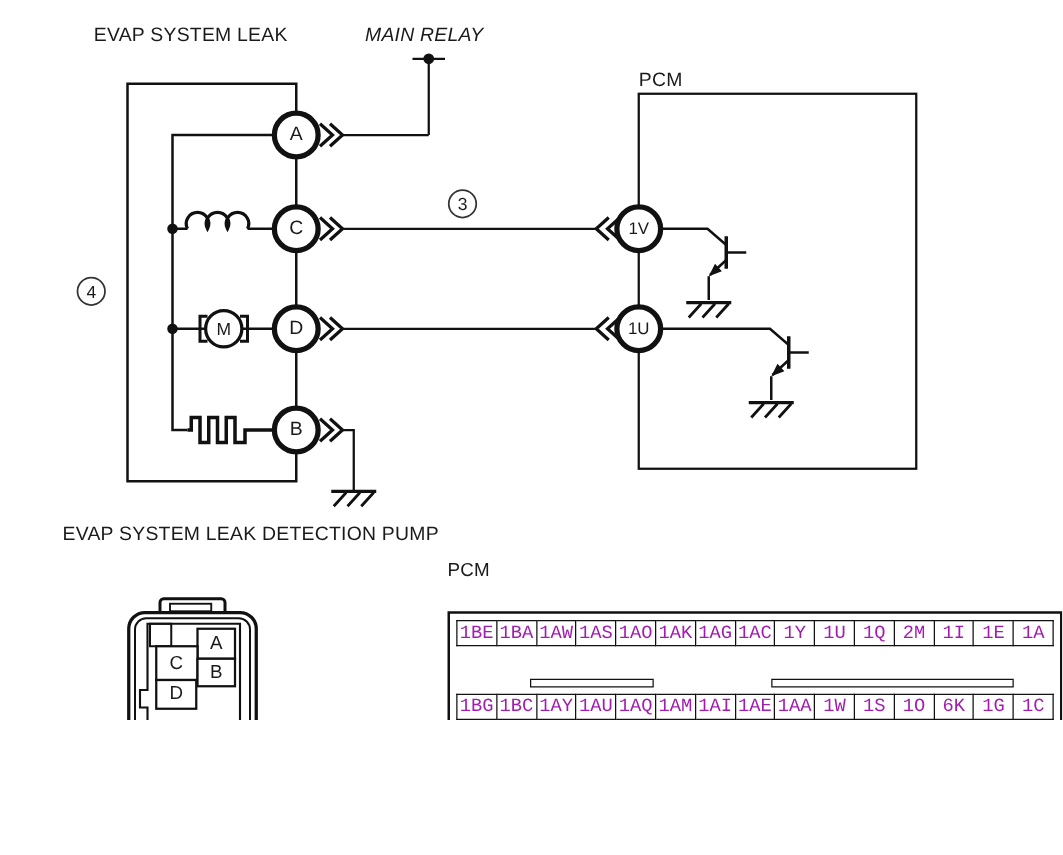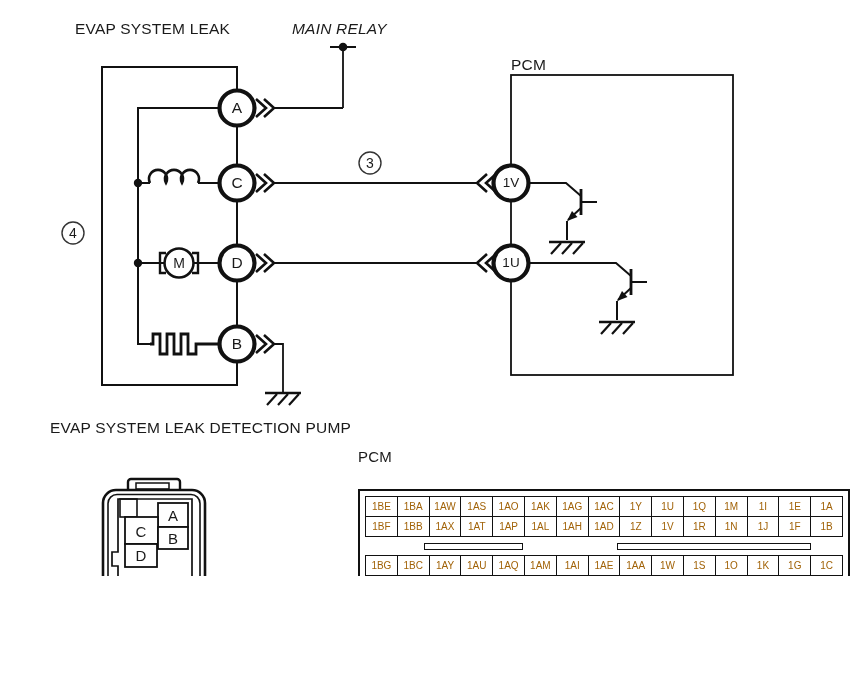--- a/index.html
+++ b/index.html
@@ -13,21 +13,21 @@
   .cl.num{font-size:14px;}
   .cl.m{font-size:14px;}
   .cl.cpin{font-size:15px;}
   
   .pcm-conn{position:absolute;left:358px;top:489px;width:492px;height:120px;
             border:2.5px solid #111;box-sizing:border-box;background:#fff;}
   .pcm-conn table{position:absolute;left:5px;border-collapse:collapse;table-layout:fixed;width:478px;}
   .pcm-conn table.t-top{top:5px;}
   .pcm-conn table.t-bot{top:64px;}
   .pcm-conn td{border:1.6px solid #111;height:19px;line-height:19px;padding:0;
-               text-align:center;font-size:10px;color:#a16207;overflow:hidden;}
+               text-align:center;font-size:15px;color:#a21caf;overflow:hidden;font-family:Liberation Mono, monospace;}
   .slot{position:absolute;height:7px;border:1.6px solid #111;box-sizing:border-box;top:52px;background:#fff;}
   .slot.left{left:64px;width:99px;}
   .slot.right{left:257px;width:194px;}
 </style>
 </head>
 <body>
 
 <div class="stage">
 
   <svg width="850" height="684" viewBox="0 0 850 684" xmlns="http://www.w3.org/2000/svg" xmlns:xlink="http://www.w3.org/1999/xlink">
@@ -180,41 +180,24 @@
         <td>1BA</td>
         <td>1AW</td>
         <td>1AS</td>
         <td>1AO</td>
         <td>1AK</td>
         <td>1AG</td>
         <td>1AC</td>
         <td>1Y</td>
         <td>1U</td>
         <td>1Q</td>
-        <td>1M</td>
+        <td>2M</td>
         <td>1I</td>
         <td>1E</td>
         <td>1A</td>
-      </tr>
-      <tr>
-        <td>1BF</td>
-        <td>1BB</td>
-        <td>1AX</td>
-        <td>1AT</td>
-        <td>1AP</td>
-        <td>1AL</td>
-        <td>1AH</td>
-        <td>1AD</td>
-        <td>1Z</td>
-        <td>1V</td>
-        <td>1R</td>
-        <td>1N</td>
-        <td>1J</td>
-        <td>1F</td>
-        <td>1B</td>
       </tr>
     </tbody>
       </table>
 
     <div class="slot left"></div>
     <div class="slot right"></div>
 
     <table class="t-bot">
       <tbody>
           <tr>
@@ -223,21 +206,21 @@
         <td>1AY</td>
         <td>1AU</td>
         <td>1AQ</td>
         <td>1AM</td>
         <td>1AI</td>
         <td>1AE</td>
         <td>1AA</td>
         <td>1W</td>
         <td>1S</td>
         <td>1O</td>
-        <td>1K</td>
+        <td>6K</td>
         <td>1G</td>
         <td>1C</td>
       </tr>
     </tbody>
       </table>
   </div>
 
 </div>
 
 </body></html>

